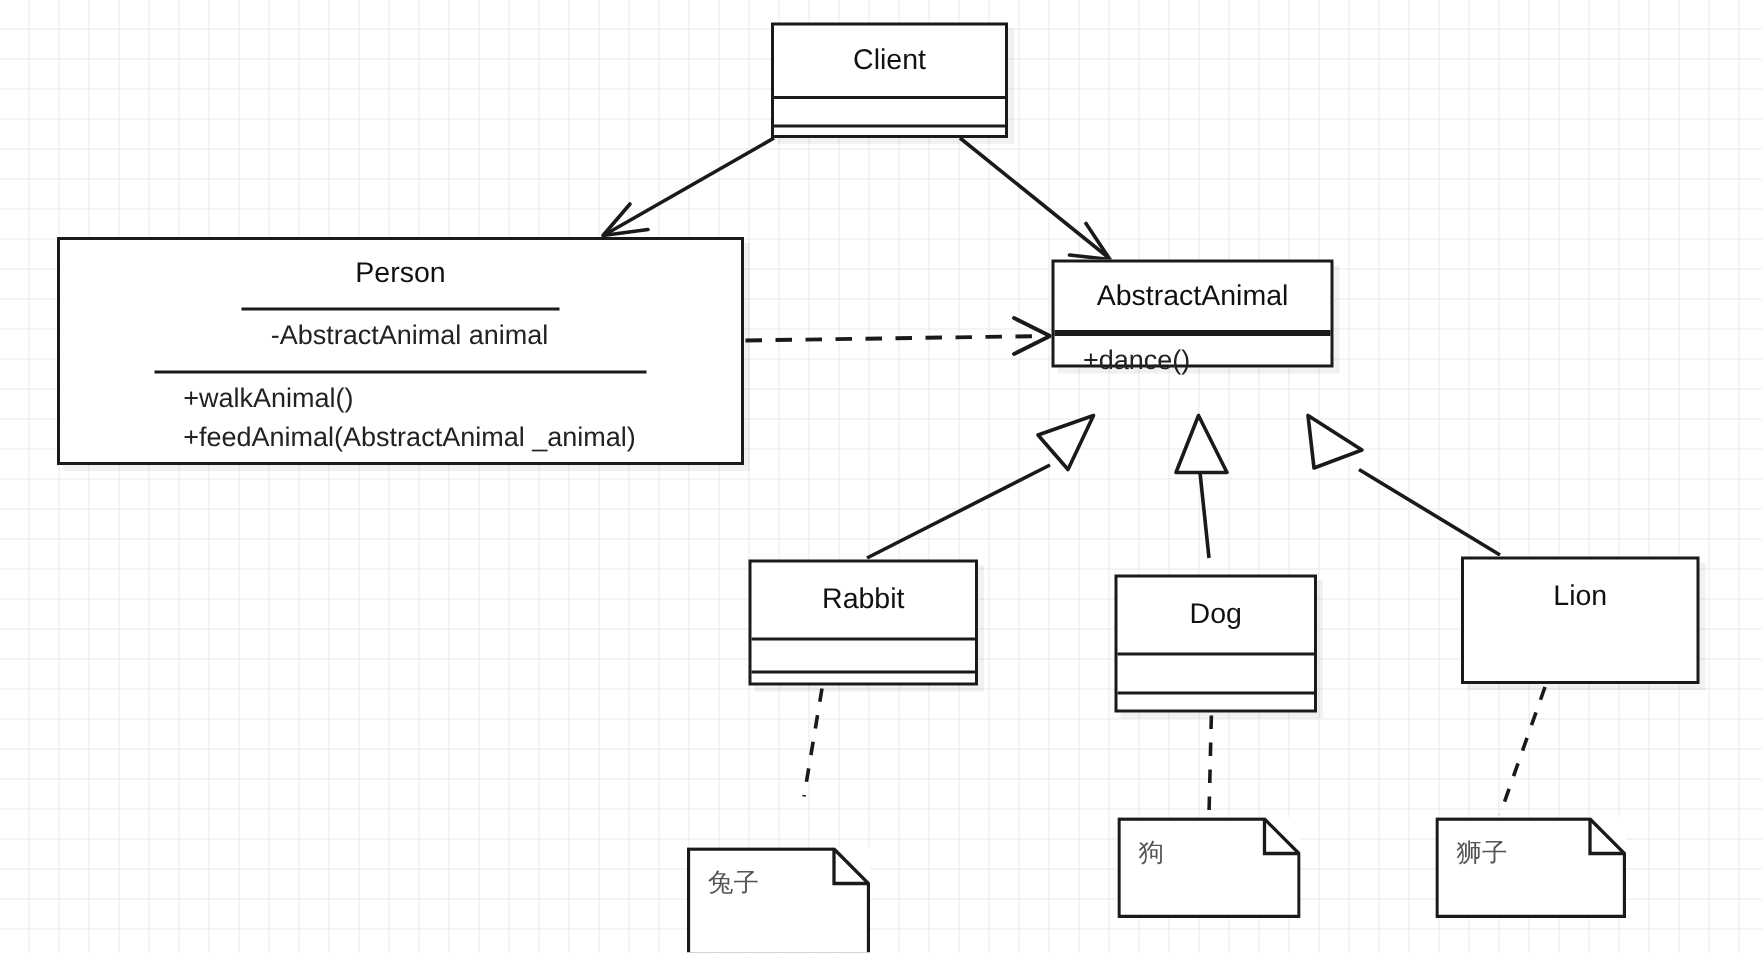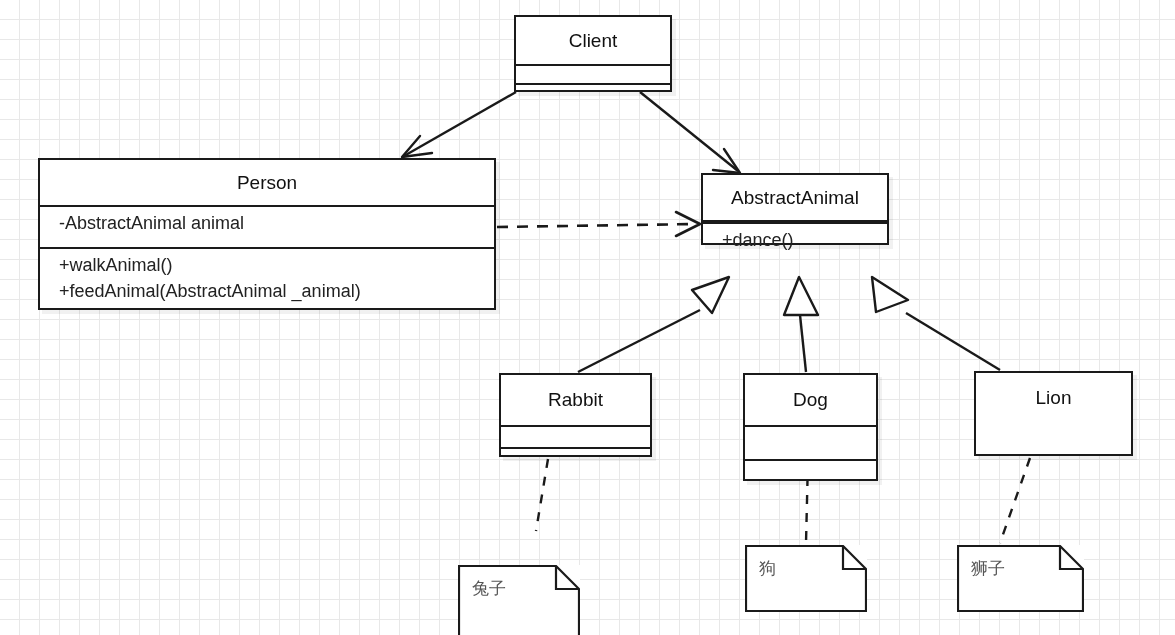--- a/index.html
+++ b/index.html
@@ -128,40 +128,40 @@
       <line x1="1030" y1="458" x2="1000" y2="543" stroke="#1a1a1a" stroke-width="2.4" stroke-dasharray="9 9"></line>
     </g>
   </svg>
 
   <div class="uml-class" style="left:514px; top:15px; width:158px; height:77px;">
     <div class="uml-title" style="height:47px;">Client</div>
     <div class="uml-compartment empty" style="height:14px;"></div>
     <div class="uml-compartment empty"></div>
   </div>
 
-  <div class="uml-class" style="left:38px; top:158px; width:458px; height:152px;">
+  <div class="uml-class" style="left:38px; top:158px; width:458px; height:152px;align-items:center;">
     <div class="uml-title" style="height:45px;">Person</div>
     <div class="uml-compartment" style="height:42px;">-AbstractAnimal animal</div>
     <div class="uml-compartment">+walkAnimal()
 +feedAnimal(AbstractAnimal _animal)</div>
   </div>
 
   <div class="uml-class" style="left:701px; top:173px; width:188px; height:72px;">
     <div class="uml-title" style="height:45px;">AbstractAnimal</div>
     <div class="uml-compartment empty" style="height:16px;"></div>
     <div class="uml-compartment">+dance()</div>
   </div>
 
   <div class="uml-class" style="left:499px; top:373px; width:153px; height:84px;">
     <div class="uml-title" style="height:50px;">Rabbit</div>
     <div class="uml-compartment empty" style="height:15px;"></div>
     <div class="uml-compartment empty"></div>
   </div>
 
-  <div class="uml-class" style="left:743px; top:373px; width:135px; height:108px;">
+  <div class="uml-class" style="left:743px; top:383px; width:135px; height:92px;">
     <div class="uml-title" style="height:50px;">Dog</div>
     <div class="uml-compartment empty" style="height:15px;"></div>
     <div class="uml-compartment empty"></div>
   </div>
 
   <div class="uml-class" style="left:974px; top:371px; width:159px; height:85px;align-items:center;">
     <div class="uml-title" style="height:50px;">Lion</div>
     <div class="uml-compartment empty" style="height:15px;"></div>
     <div class="uml-compartment empty"></div>
   </div>

